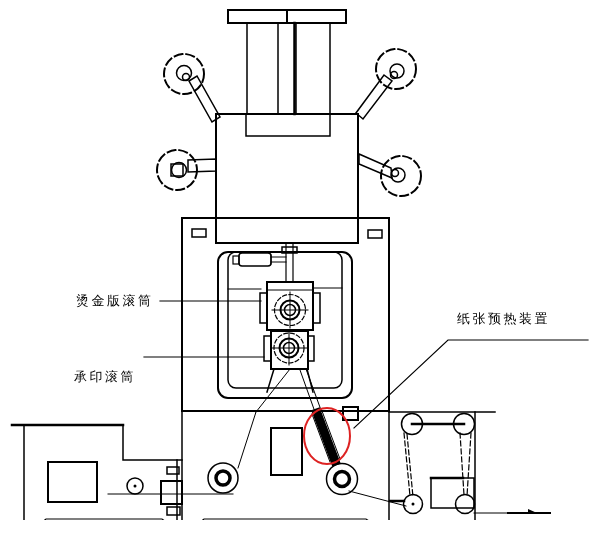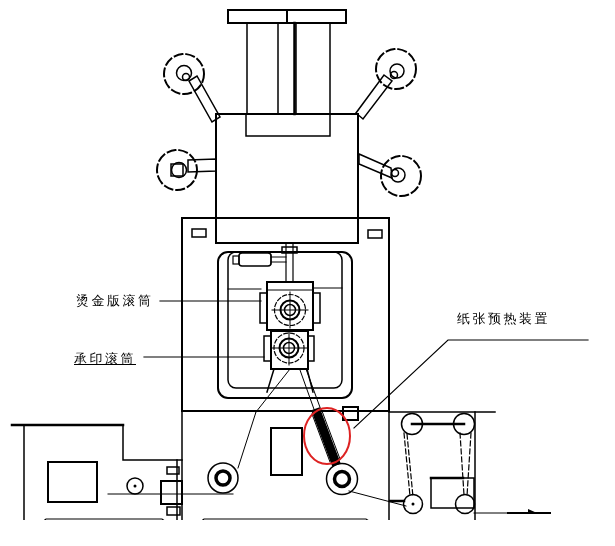--- a/index.html
+++ b/index.html
@@ -208,15 +208,15 @@
         <line x1="474" y1="513" x2="508" y2="513" stroke-width="1"></line>
         <line x1="508" y1="513" x2="550" y2="513" stroke-width="2"></line>
         <polygon points="528,509 537,513 528,514" fill="#000" stroke="none"></polygon>
       </g>
 
       <line x1="12" y1="530" x2="500" y2="530" stroke-width="1.2"></line>
     </g>
   </svg>
 
   <div class="callout-label" style="left:76px;top:294px;">烫金版滚筒</div>
-  <div class="callout-label" style="left:74px;top:352px;text-decoration:underline;">承印滚筒</div>
+  <div class="callout-label" style="left:74px;top:370px;">承印滚筒</div>
   <div class="callout-label" style="left:457px;top:312px;">纸张预热装置</div>
 </div>
 
 </body></html>

